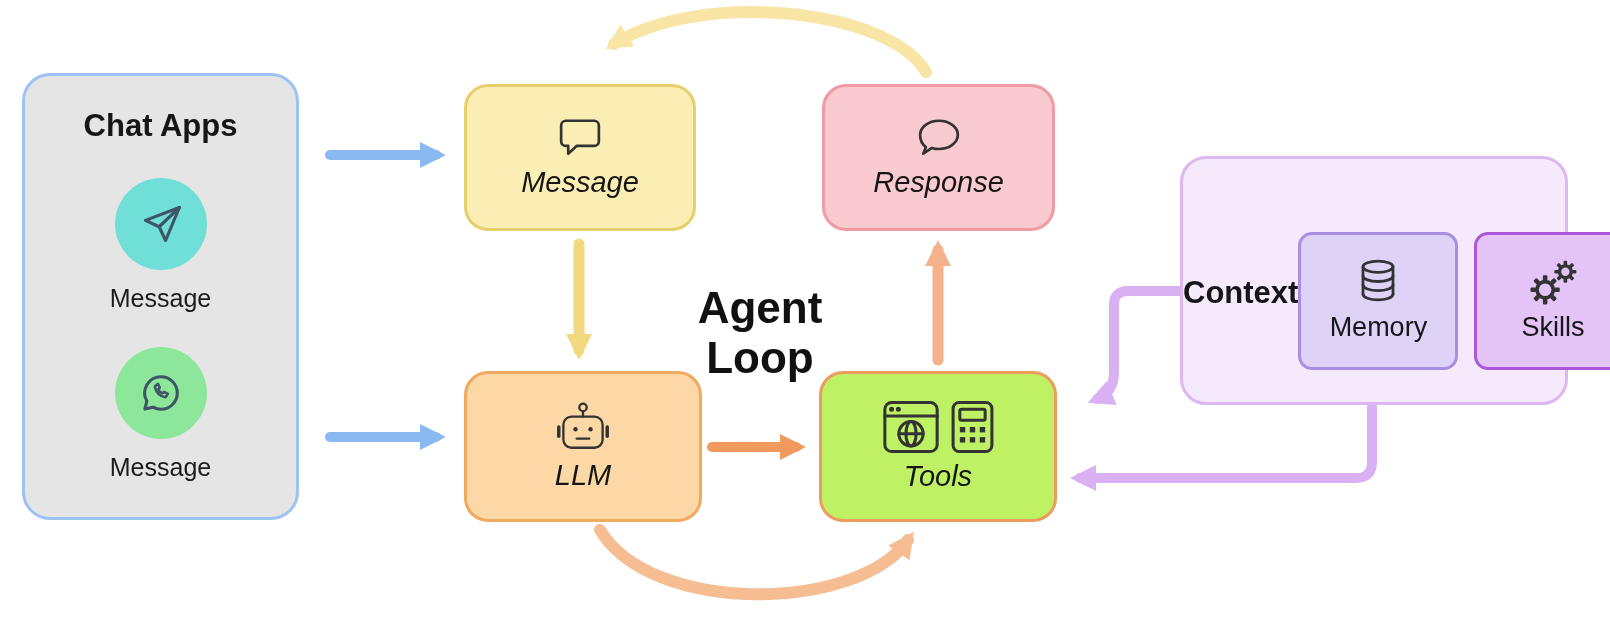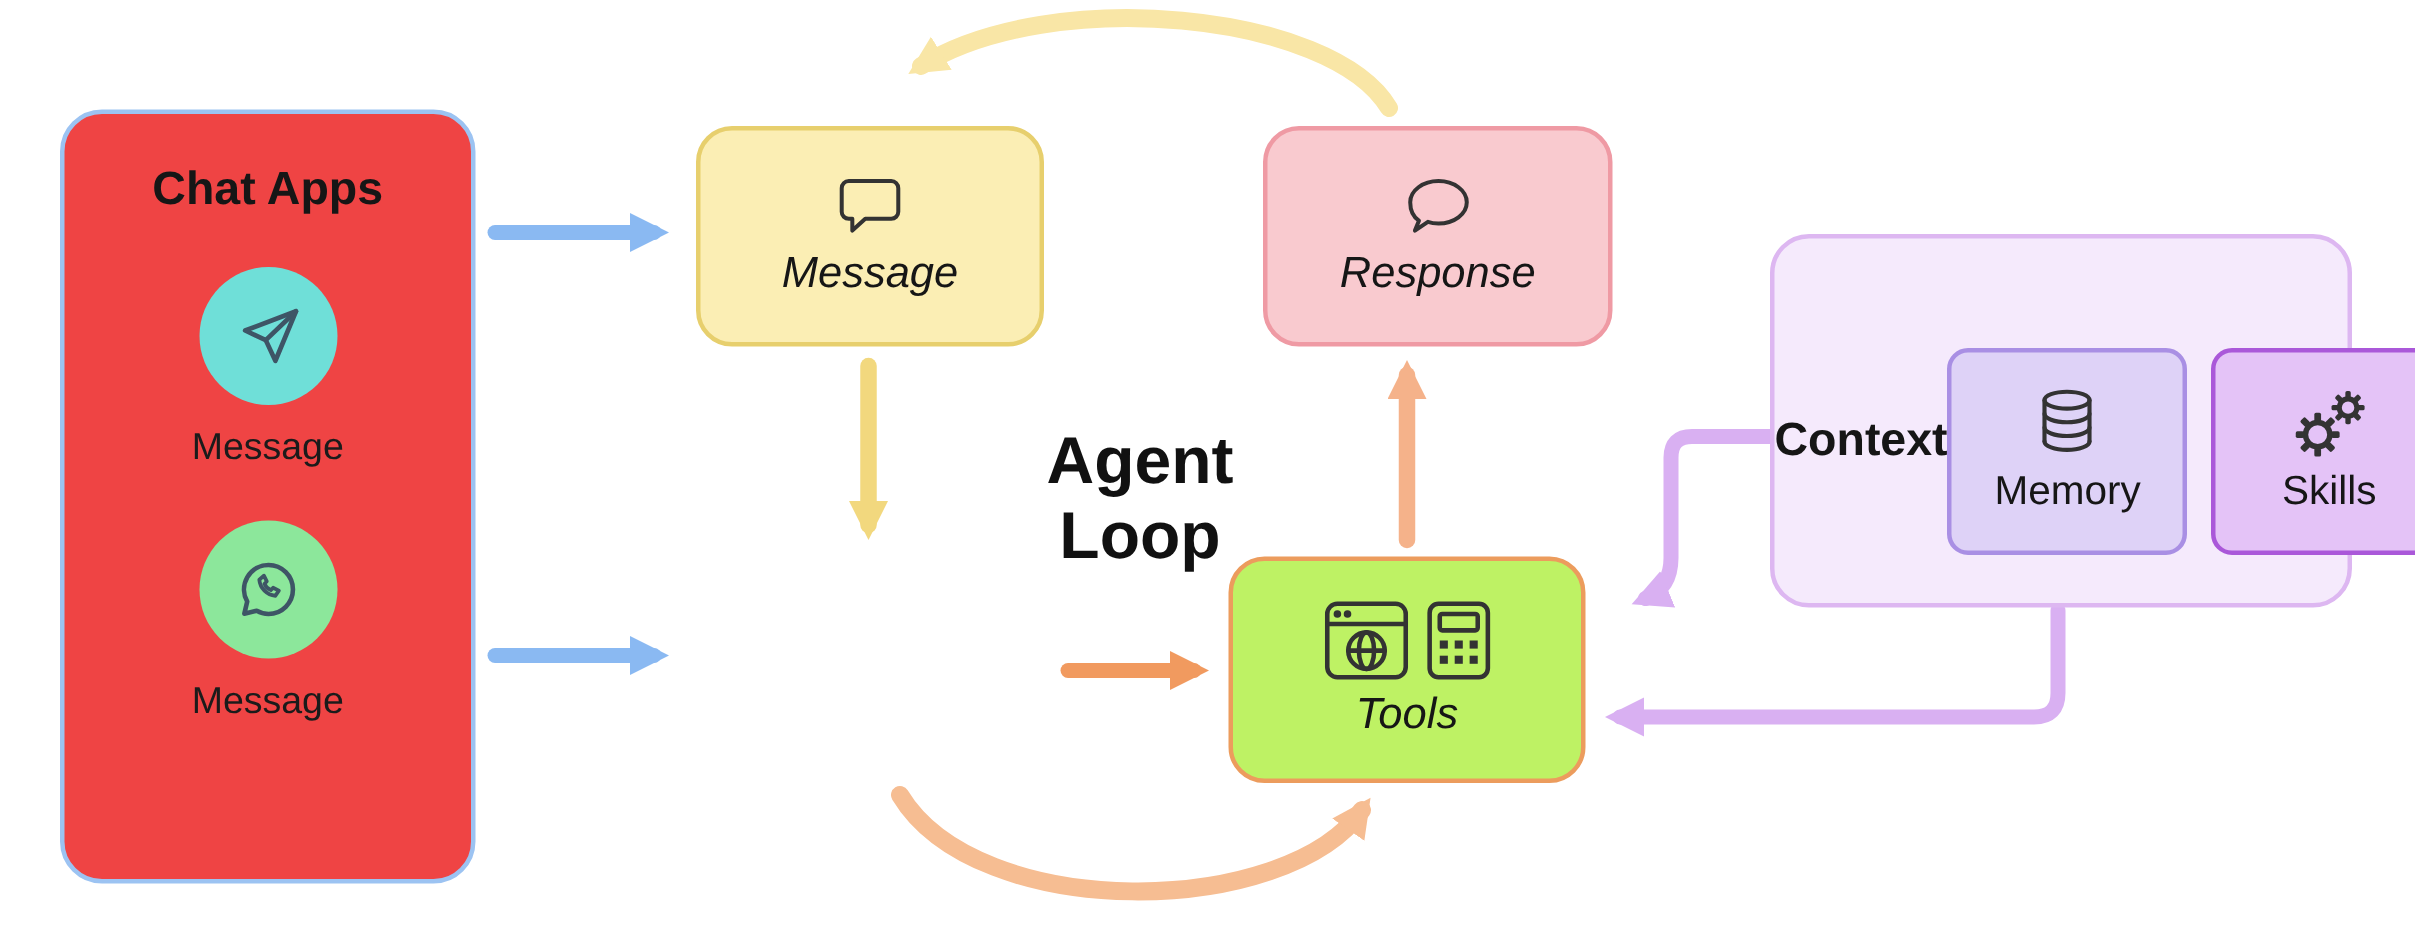--- a/index.html
+++ b/index.html
@@ -16,23 +16,23 @@
   .arrow-layer {
     position: absolute;
     left: 0; top: 0;
     width: 1610px; height: 626px;
     z-index: 1;
   }
   .box { position: absolute; z-index: 2; }
 
   
   .chat-apps {
-    left: 40px; top: 73px;
-    width: 277px; height: 516px;
-    background: #ef4444;
+    left: 22px; top: 73px;
+    width: 277px; height: 447px;
+    background: #e5e5e5;
     border: 3px solid #9cc3f2;
     border-radius: 28px;
     display: flex; flex-direction: column; align-items: center;
     padding-top: 32px;
   }
   .panel-title { font-size: 31px; font-weight: 600; color: #161616; }
   .app-circle {
     width: 92px; height: 92px; border-radius: 50%;
     display: flex; align-items: center; justify-content: center;
     margin-top: 34px;
@@ -41,21 +41,21 @@
   .whatsapp-bg { background: #8ce79b; }
   .app-label { font-size: 25px; margin-top: 14px; color: #1b1b1b; }
 
   
   .node {
     display: flex; flex-direction: column; align-items: center; justify-content: center;
     border-radius: 24px; gap: 6px;
   }
   .node-label { font-size: 29px; color: #161616; font-style: italic; }
   .message-node  { left: 464px; top: 84px;  width: 232px; height: 147px; background: #fbeeb4; border: 3px solid #e7cf6d; }
-  .response-node { left: 822px; top: 84px;  width: 233px; height: 147px; background: #f9cacf; border: 3px solid #ef9aa4; margin-left: 20px; }
+  .response-node { left: 822px; top: 84px;  width: 233px; height: 147px; background: #f9cacf; border: 3px solid #ef9aa4; }
   .llm-node      { left: 464px; top: 371px; width: 238px; height: 151px; background: #fbd8a6; border: 3px solid #f0aa60; }
   .tools-node    { left: 819px; top: 371px; width: 238px; height: 151px; background: #bef264; border: 3px solid #ec9c5d; }
   .tools-icons { display: flex; gap: 10px; align-items: center; }
 
   
   .context {
     left: 1180px; top: 156px;
     width: 388px; height: 249px;
     background: #f5eafc;
     border: 3px solid #ddb7f1;
@@ -149,20 +149,33 @@
     <div class="node-label">Message</div>
   </div>
 
   <div class="box node response-node">
     <svg width="48" height="44" viewBox="0 0 30 28" fill="none" stroke="#333333" stroke-width="1.7" stroke-linejoin="round">      
         <path d="M15 3 c6.6 0 12 4 12 9 s-5.4 9 -12 9 c-1.6 0 -3.1 -0.2 -4.5 -0.7 L5 24 l1.7 -4.2 C4.3 18.2 3 15.2 3 12 3 7 8.4 3 15 3 z"></path>
     </svg>
     <div class="node-label">Response</div>
   </div>
 
+  <div class="box node llm-node">
+    <svg width="60" height="52" viewBox="0 0 52 44" fill="none" stroke="#333333" stroke-width="2" stroke-linecap="round" stroke-linejoin="round">
+      <circle cx="26" cy="5" r="3.2"></circle>
+      <line x1="26" y1="8.5" x2="26" y2="13"></line>
+      <rect x="9" y="13" width="34" height="27" rx="7"></rect>
+      <line x1="5" y1="22" x2="5" y2="30" stroke-width="3"></line>
+      <line x1="47" y1="22" x2="47" y2="30" stroke-width="3"></line>
+      <circle cx="19.5" cy="24" r="1.9" fill="#333333" stroke="none"></circle>
+      <circle cx="32.5" cy="24" r="1.9" fill="#333333" stroke="none"></circle>
+      <line x1="20.5" y1="32" x2="31.5" y2="32"></line>
+    </svg>
+    <div class="node-label">LLM</div>
+  </div>
 
   <div class="box node tools-node">
     <div class="tools-icons">
       <svg width="58" height="54" viewBox="0 0 34 32" fill="none" stroke="#333333" stroke-width="1.8" stroke-linecap="round">
         <rect x="1.5" y="1.5" width="31" height="29" rx="4"></rect>
         <line x1="1.5" y1="9.5" x2="32.5" y2="9.5"></line>
         <circle cx="5.5" cy="5.5" r="0.6" fill="#333333"></circle>
         <circle cx="9.5" cy="5.5" r="0.6" fill="#333333"></circle>
         <circle cx="17" cy="20" r="7.2"></circle>
         <line x1="9.8" y1="20" x2="24.2" y2="20"></line>

